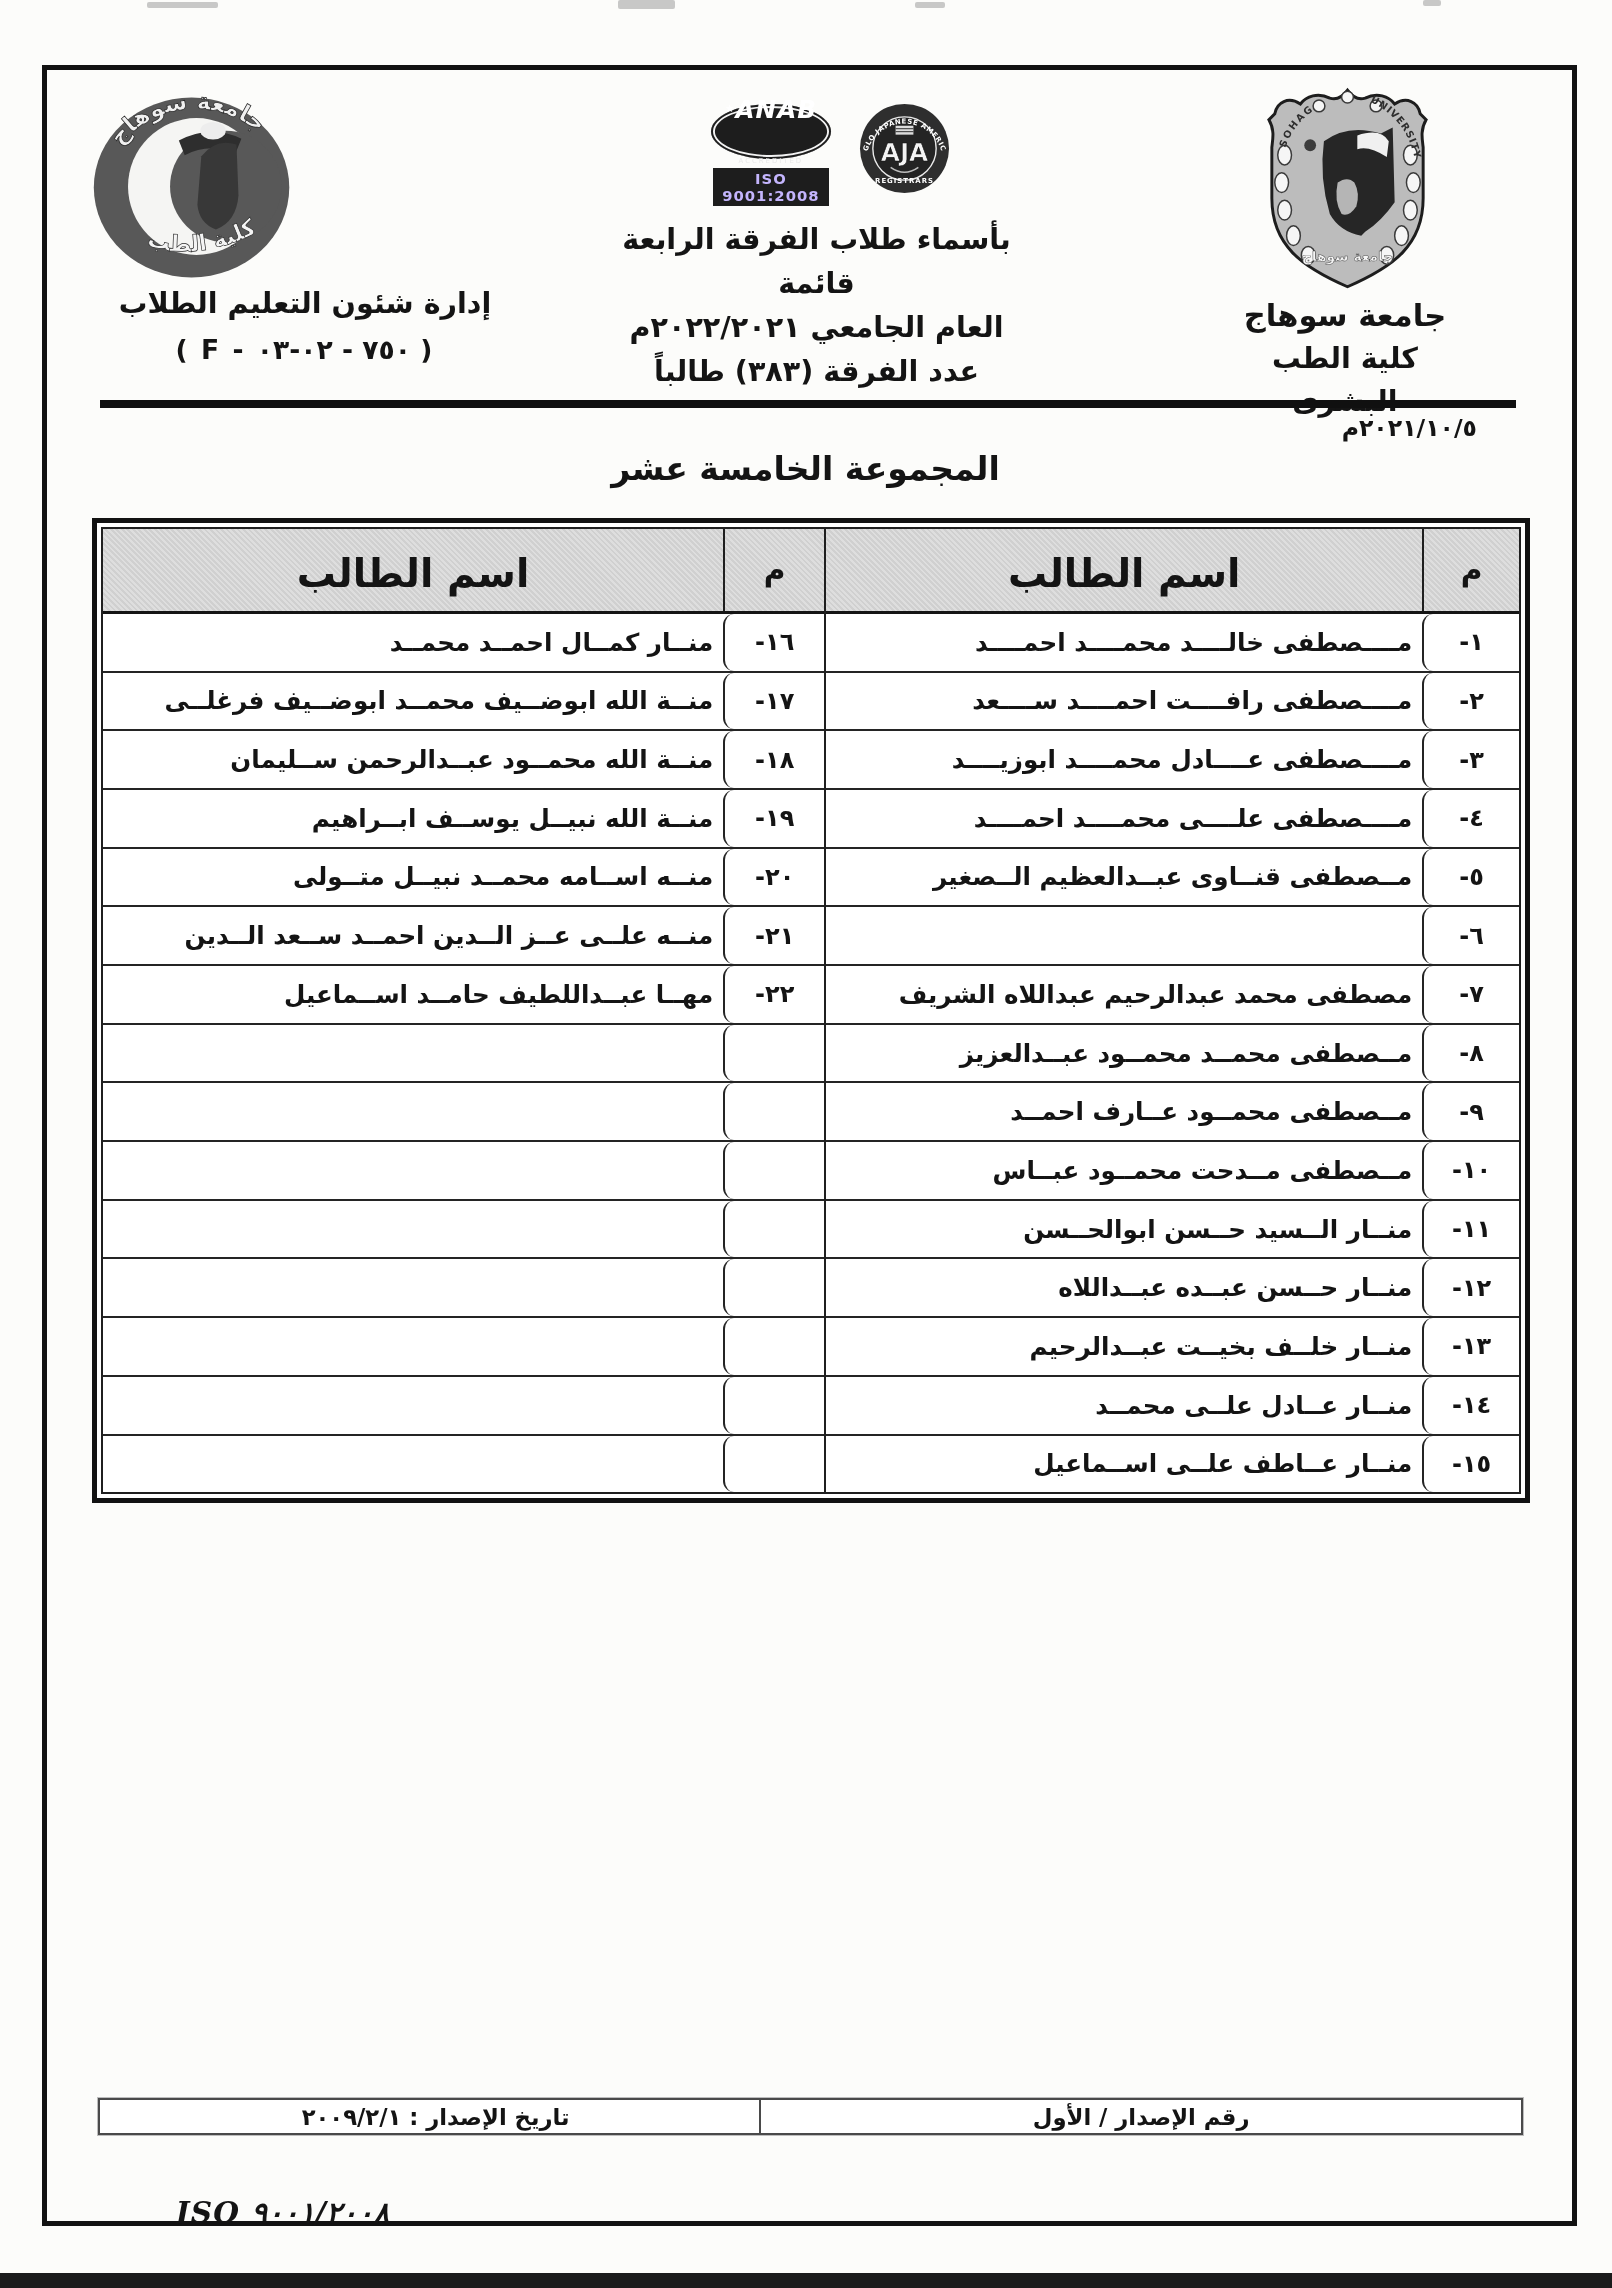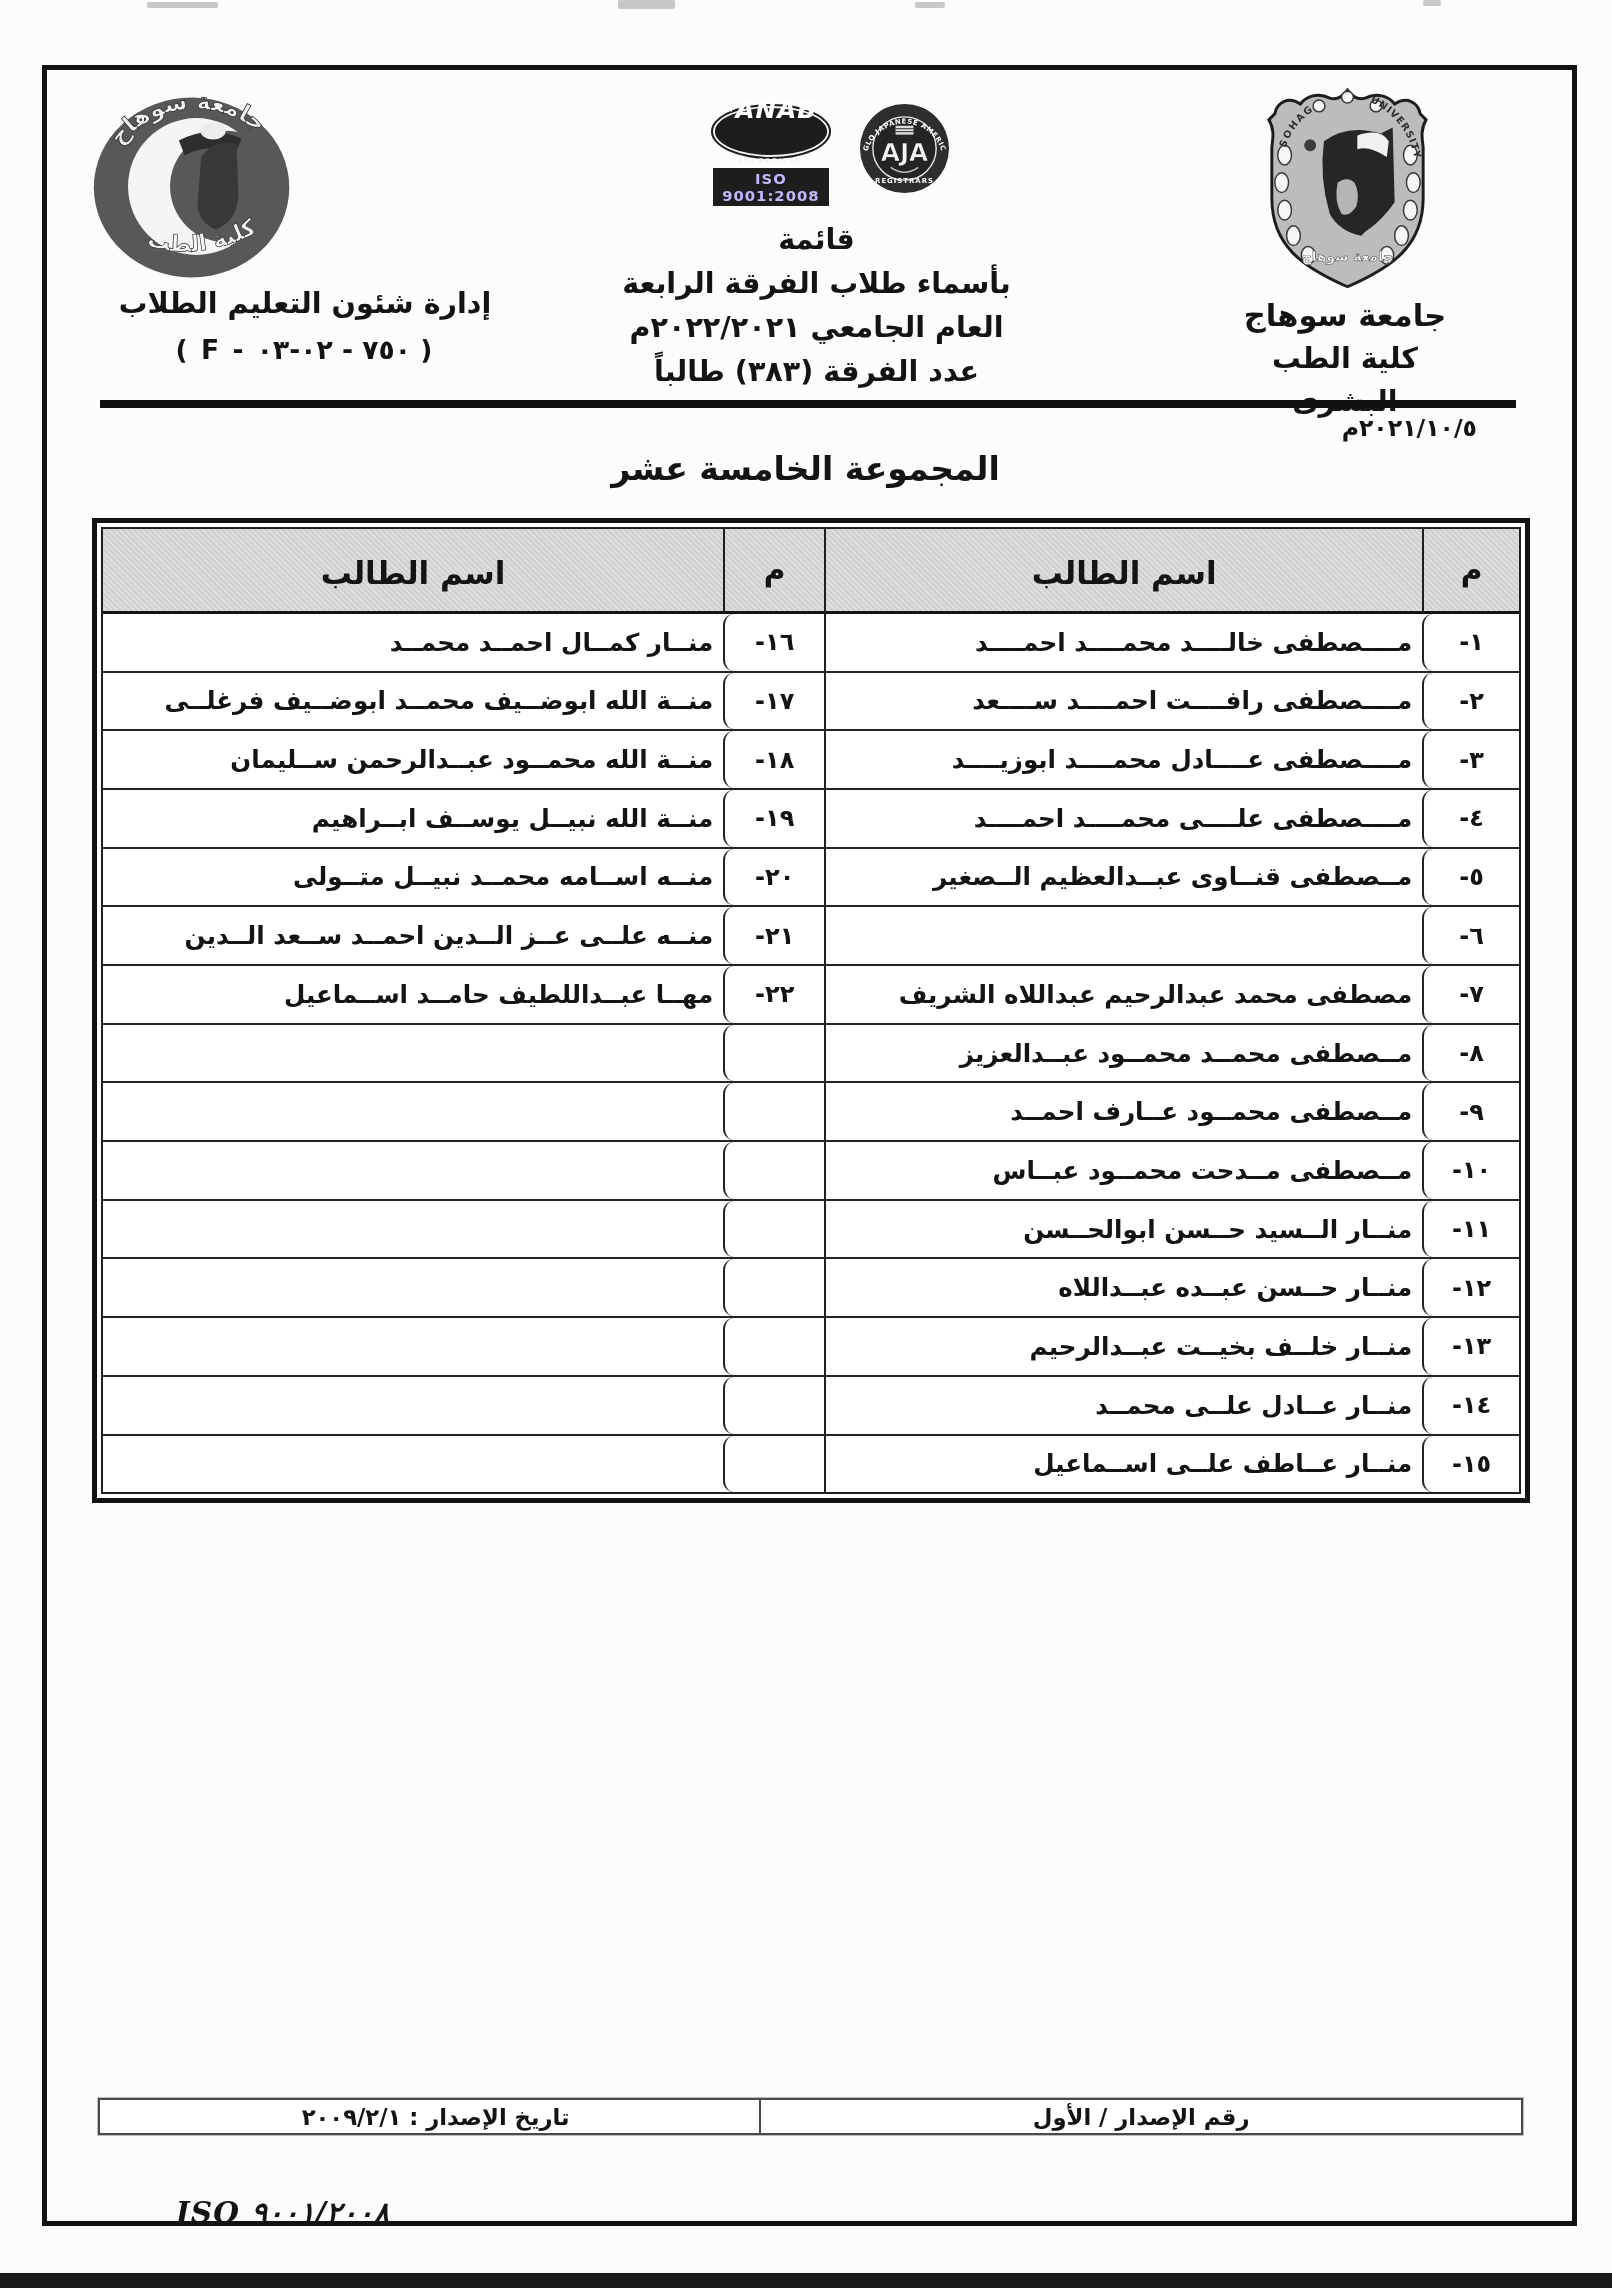--- a/index.html
+++ b/index.html
@@ -54,21 +54,21 @@
     border:5.9px solid #121212;background:#fff;padding:3.9px;}
   .table-inner{width:100%;height:100%;border:2px solid #1f1f1f;display:flex;}
   .half{display:flex;flex-direction:column;min-width:0;}
   .half-right{flex:49 1 0;}
   .half-left{flex:51 1 0;border-inline-start:2px solid #1f1f1f;}
   .t-head{flex:0 0 85px;display:flex;border-bottom:3.9px solid #141414;
     background:repeating-linear-gradient(45deg,#d0d0d0 0 2px,#dedede 2px 3.9px);}
   .h-num{width:14%;display:flex;align-items:center;justify-content:center;
     font-size:29.6px;font-weight:bold;border-inline-end:2px solid #1f1f1f;}
   .h-name{flex:1;display:flex;align-items:center;justify-content:center;
-    font-size:31px;font-weight:bold;margin-top:7px;}
+    font-size:39px;font-weight:bold;margin-top:7px;}
   .rows{flex:1 1 auto;display:flex;flex-direction:column;}
   .t-row{flex:1 1 0;display:flex;border-bottom:2px solid #242424;min-height:0;}
   .t-row:last-child{border-bottom:none;}
   .cell{min-width:0;}
   .cell.num{width:14%;display:flex;align-items:center;justify-content:center;
     font-size:24px;font-weight:bold;border-inline-end:2px solid #242424;border-radius:11px;}
   .cell.name{flex:1;display:flex;align-items:center;font-size:24.6px;font-weight:bold;
     padding:0 9.9px;white-space:nowrap;overflow:hidden;}
 
   
@@ -178,22 +178,22 @@
     </text>
     <text x="86" y="180" font-size="14" font-weight="bold" text-anchor="middle" fill="#f6f6f6" stroke="#4a4a4a" stroke-width="0.5" font-family="DejaVu Sans, sans-serif">جامعة سوهاج</text>
   </svg>
 
   <div class="dept-text">
     <div class="dept-l1">إدارة شئون التعليم الطلاب</div>
     <div class="dept-l2">( F - ٧٥٠ - ٠٢-٠٣ )</div>
   </div>
 
   <div class="center-text">
+    <div>بأسماء طلاب الفرقة الرابعة</div>
     <div>قائمة</div>
-    <div>بأسماء طلاب الفرقة الرابعة</div>
     <div>العام الجامعي ٢٠٢٢/٢٠٢١م</div>
     <div>عدد الفرقة (٣٨٣) طالباً</div>
   </div>
 
   <div class="univ-text">
     <div class="univ-l1">جامعة سوهاج</div>
     <div class="univ-l2">كلية الطب البشرى</div>
   </div>
 
   <div class="header-rule"></div>

